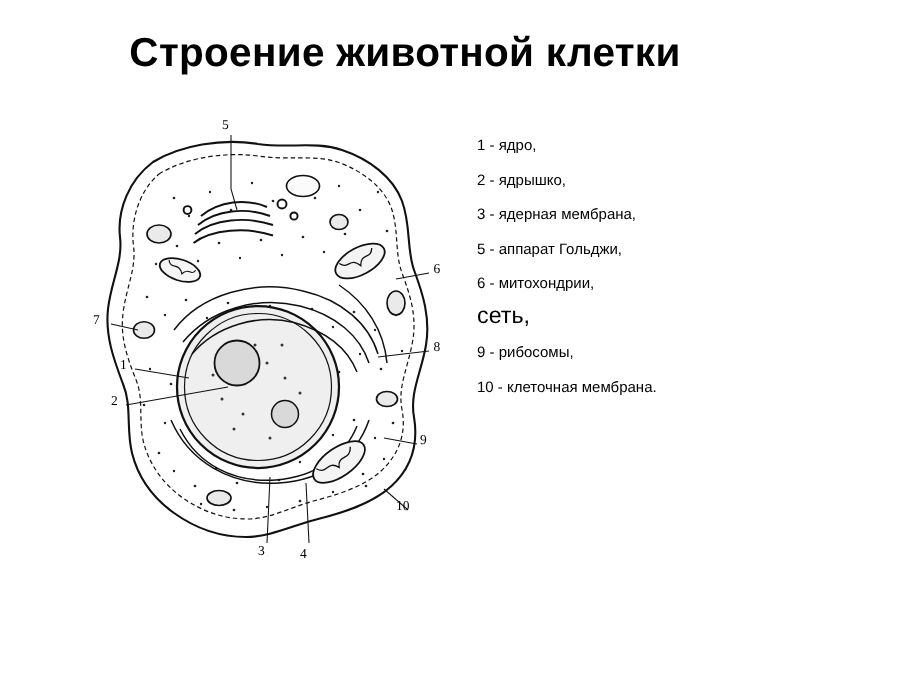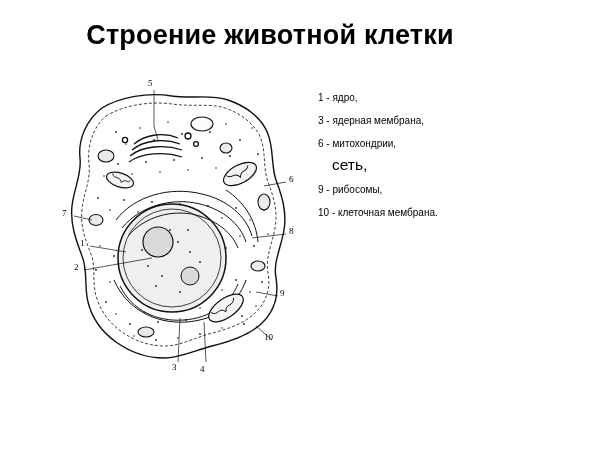--- a/index.html
+++ b/index.html
@@ -54,21 +54,20 @@
   }
   .legend-main {
     font-size: 10px;
   }
   .legend-note {
     font-size: 11.5px;
     line-height: 1.2;
   }
   .legend-cont {
     display: block;
-    margin-left: 14px;
     font-size: 15.5px;
   }
   .callout {
     position: absolute;
     font-size: 9px;
     font-family: "Liberation Serif", serif;
     color: #000;
   }
   svg { display: block; }
 </style>
@@ -273,23 +272,29 @@
     <div class="callout" style="left:234px; top:262px;">10</div>
     <div class="callout" style="left:142px; top:292px;">3</div>
     <div class="callout" style="left:170px; top:294px;">4</div>
   </div>
 
   <div id="legend">
     <div class="legend-row">
       <span class="legend-main">1 - ядро,</span>
     </div>
     <div class="legend-row">
+      <span class="legend-main">2 - ядрышко,</span>
+    </div>
+    <div class="legend-row">
       <span class="legend-main">3 - ядерная мембрана,</span>
     </div>
     <div class="legend-row">
+      <span class="legend-main">5 - аппарат Гольджи,</span>
+    </div>
+    <div class="legend-row">
       <span class="legend-main">6 - митохондрии,</span>
     </div>
     <div class="legend-row">
       <span class="legend-cont">сеть,</span>
     </div>
     <div class="legend-row">
       <span class="legend-main">9 -  рибосомы,</span>
     </div>
     <div class="legend-row">
       <span class="legend-main">10 - клеточная мембрана.</span>

